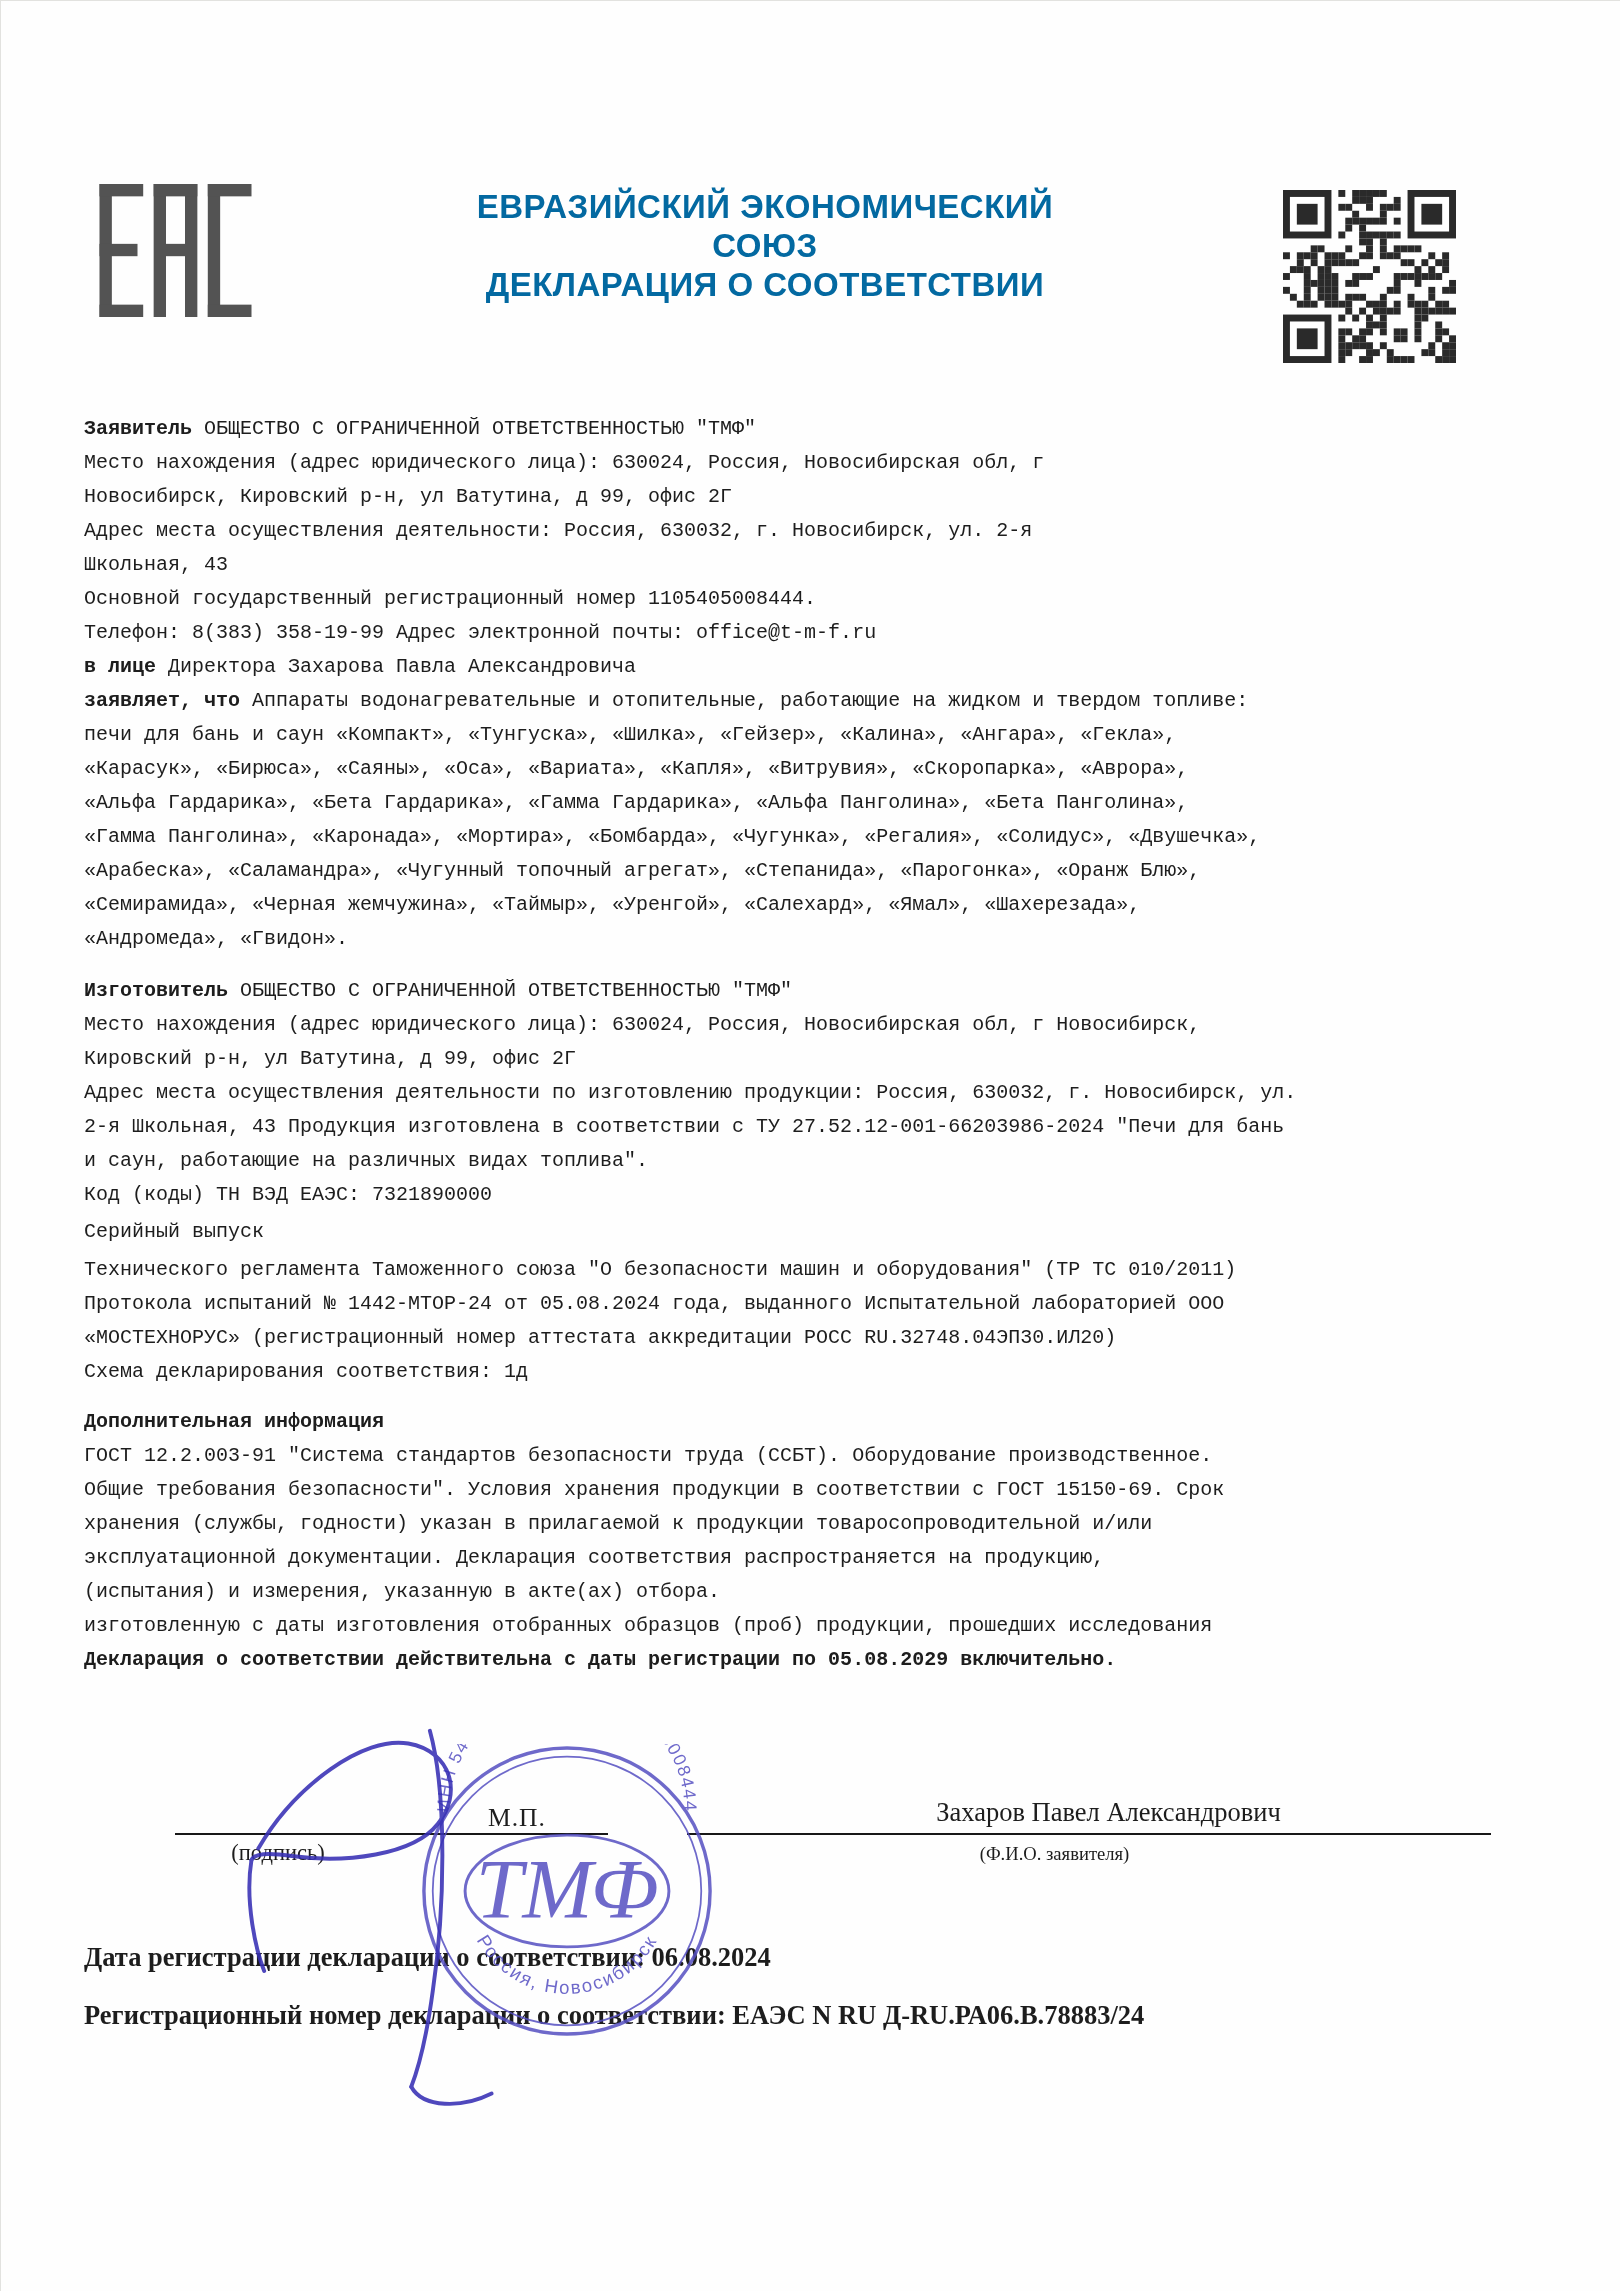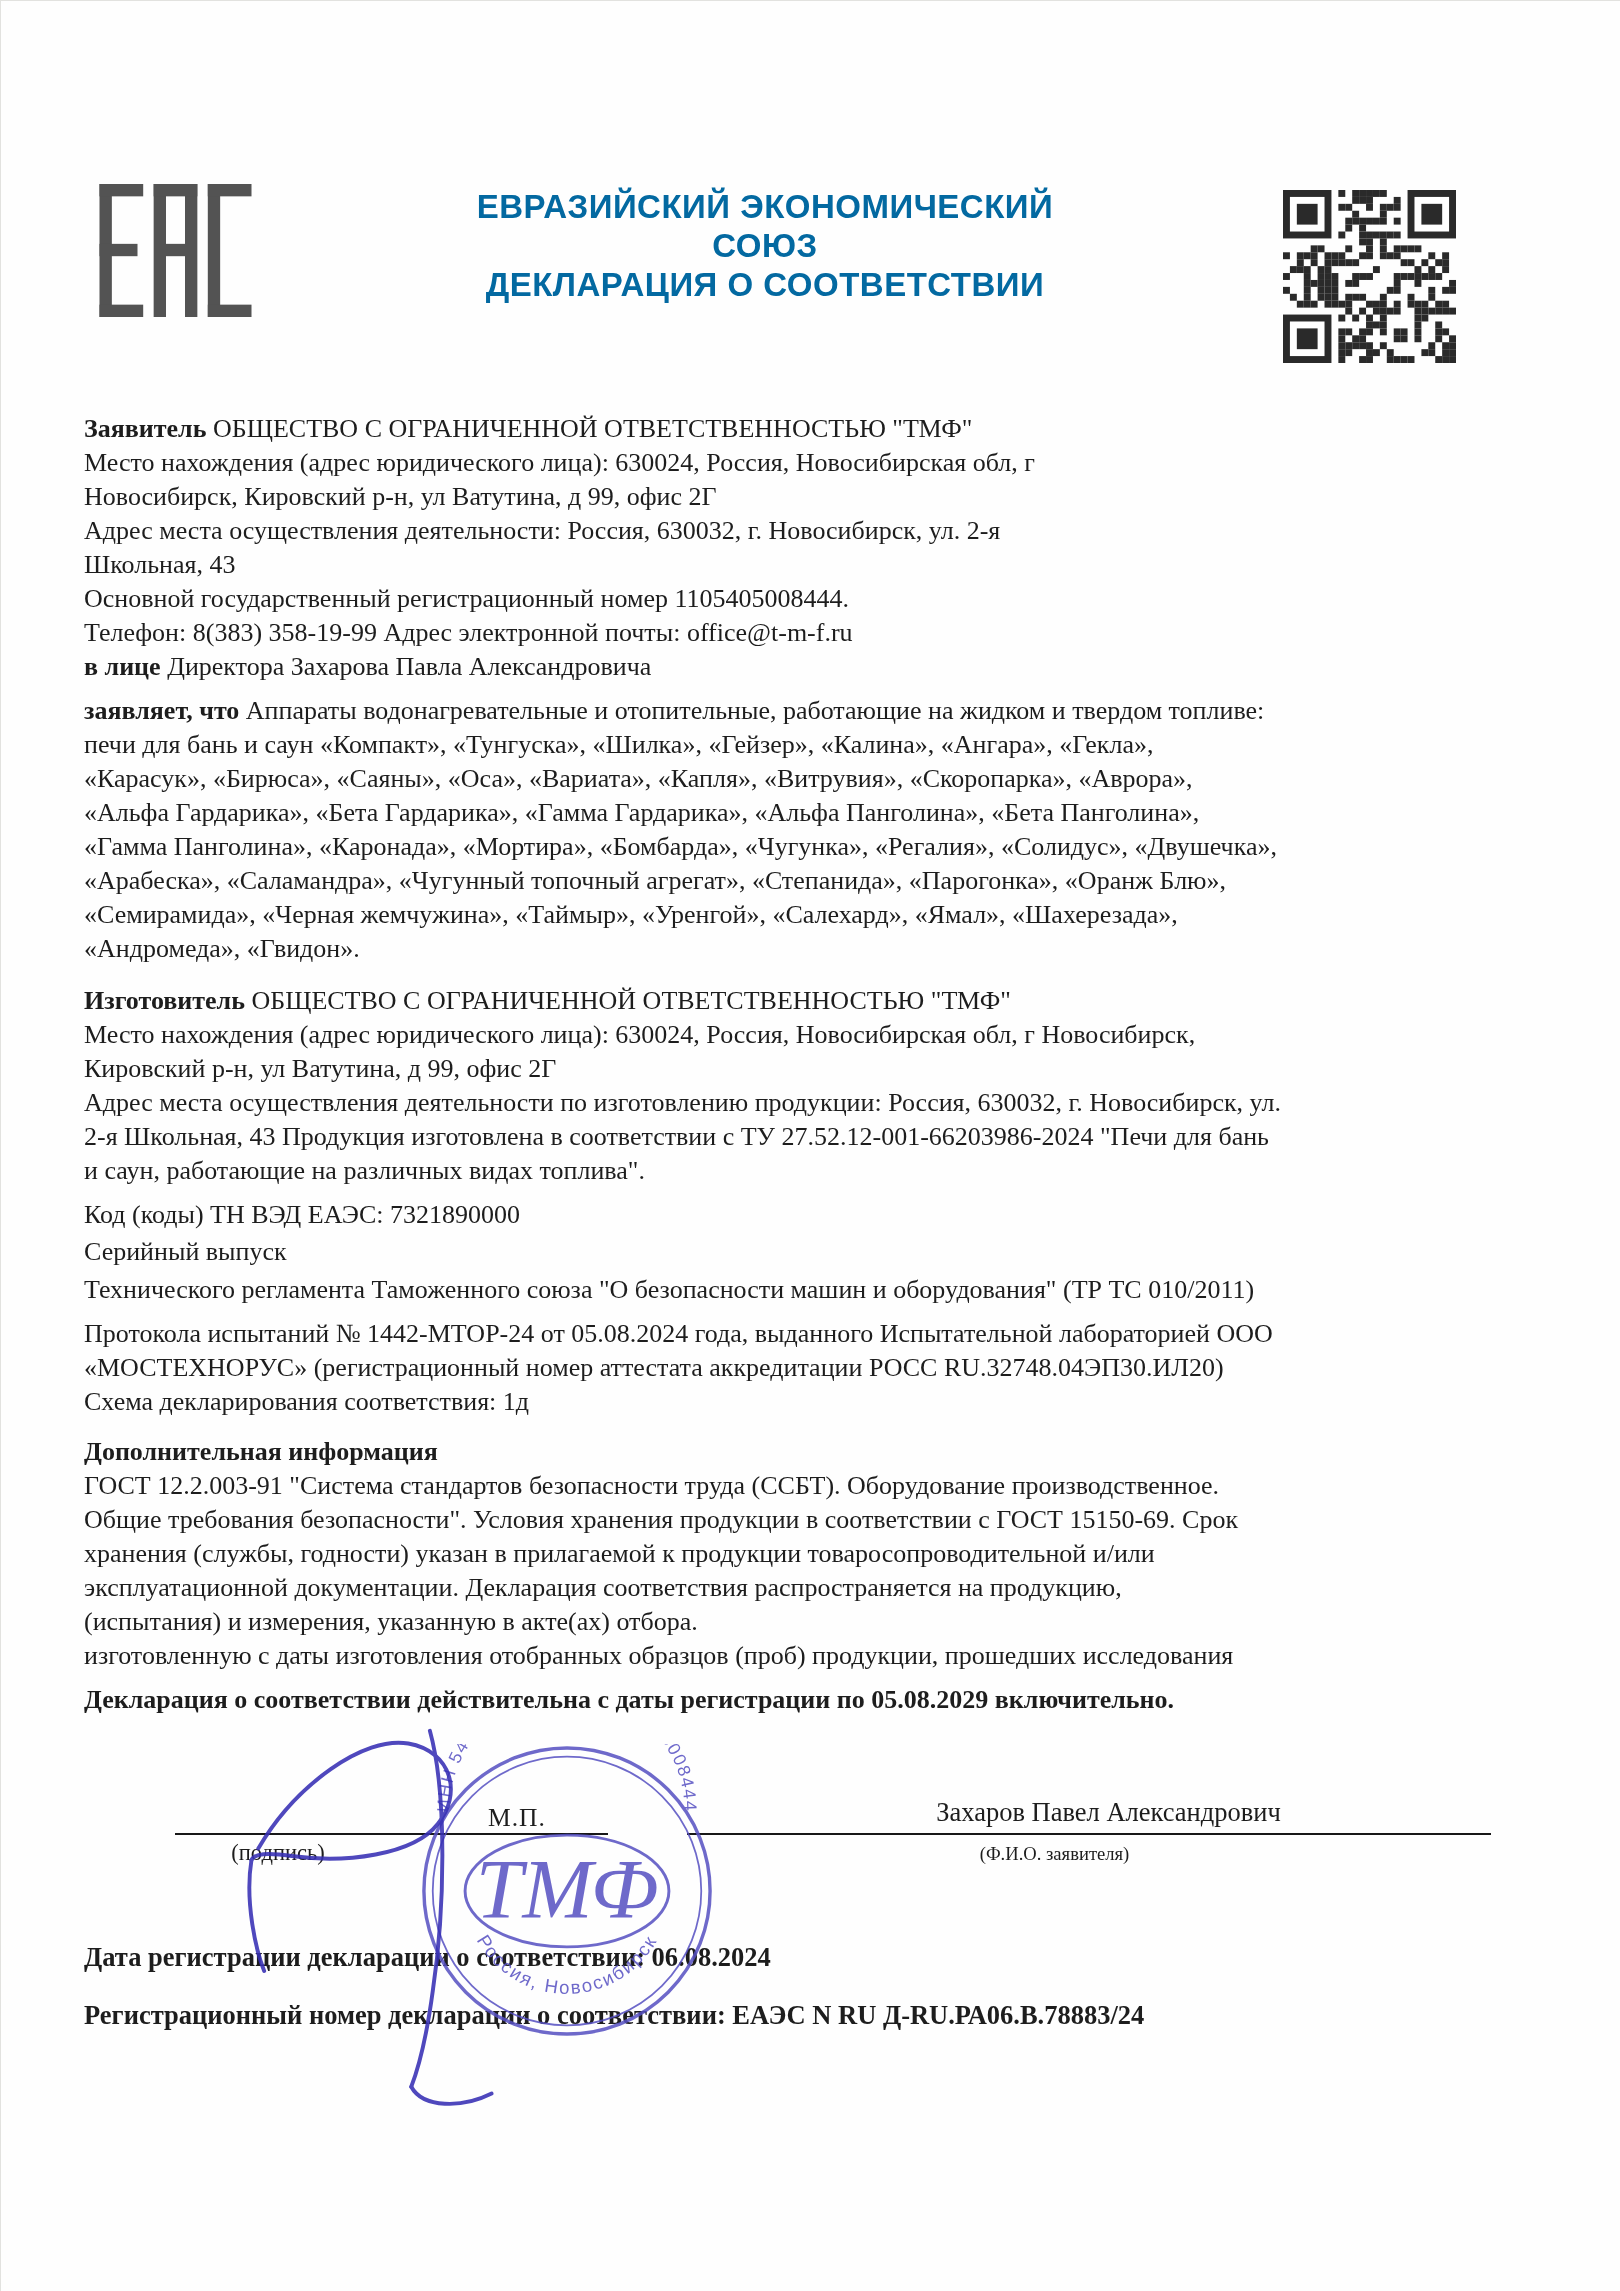--- a/index.html
+++ b/index.html
@@ -12,24 +12,24 @@
   
   .eac-logo{position:absolute; left:98px; top:183px;}
   .doc-title{
     position:absolute; left:421px; top:186px; width:686px; text-align:center;
     font-family:"Liberation Sans","DejaVu Sans",sans-serif; font-weight:bold;
     font-size:33px; line-height:39px; letter-spacing:0.5px; color:#0369a1;
   }
   .qr{position:absolute; left:1282px; top:189px; width:173px; height:173px;}
   
   .content{position:absolute; left:83px; top:411px; width:1470px;
-           font-size:26px; line-height:34px;}
+           font-size:20px; line-height:34px;font-family:Liberation Mono, monospace;}
   .sec{margin:0;}
   .sec .ln b{font-weight:bold;}
-  .mt8{margin-top:10px;} .mt4{margin-top:3.9px;} .mt18{margin-top:17.6px;} .mt16{margin-top:15.7px;}
+  .mt8{margin-top:0;} .mt4{margin-top:3.9px;} .mt18{margin-top:17.6px;} .mt16{margin-top:15.7px;}
   
   .abs{position:absolute;}
   .mp{left:487px; top:1802px; font-size:25.5px; letter-spacing:1px;}
   .sigline{position:absolute; height:0; border-top:2px solid #181818;}
   .line-left{left:174px; top:1832px; width:433px;}
   .line-right{left:686px; top:1832px; width:804px;}
   .podpis{left:174px; top:1839px; width:206px; text-align:center; font-size:22.5px;}
   .fio-name{left:833px; top:1796px; width:549px; text-align:center; font-size:26.5px;}
   .fio-cap{left:833px; top:1842px; width:441px; text-align:center; font-size:18.6px;}
   .regnum{left:83px; top:1999px; font-size:26.5px; font-weight:bold;}

